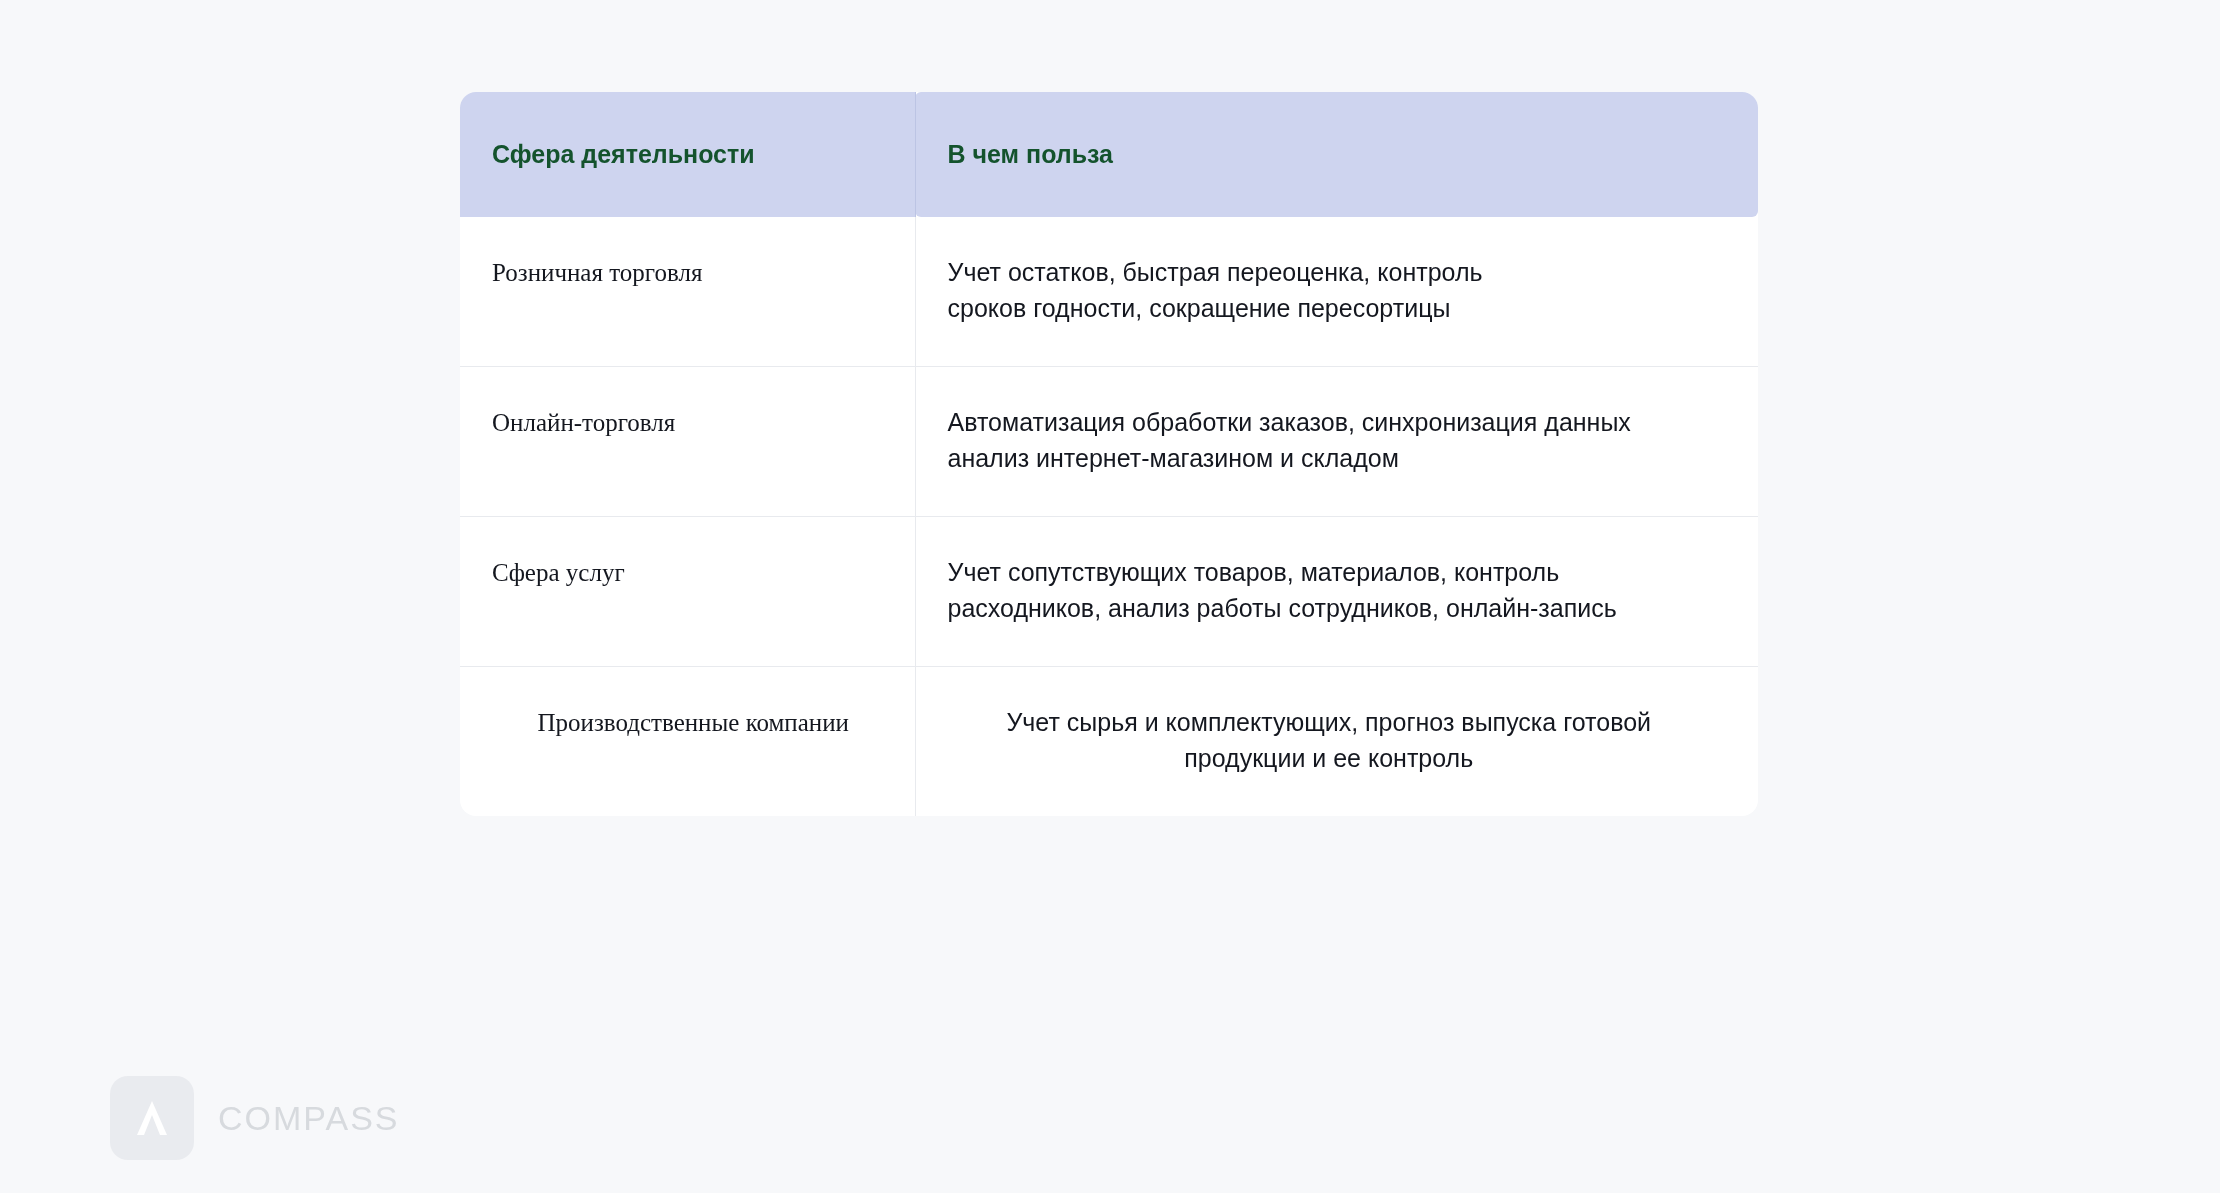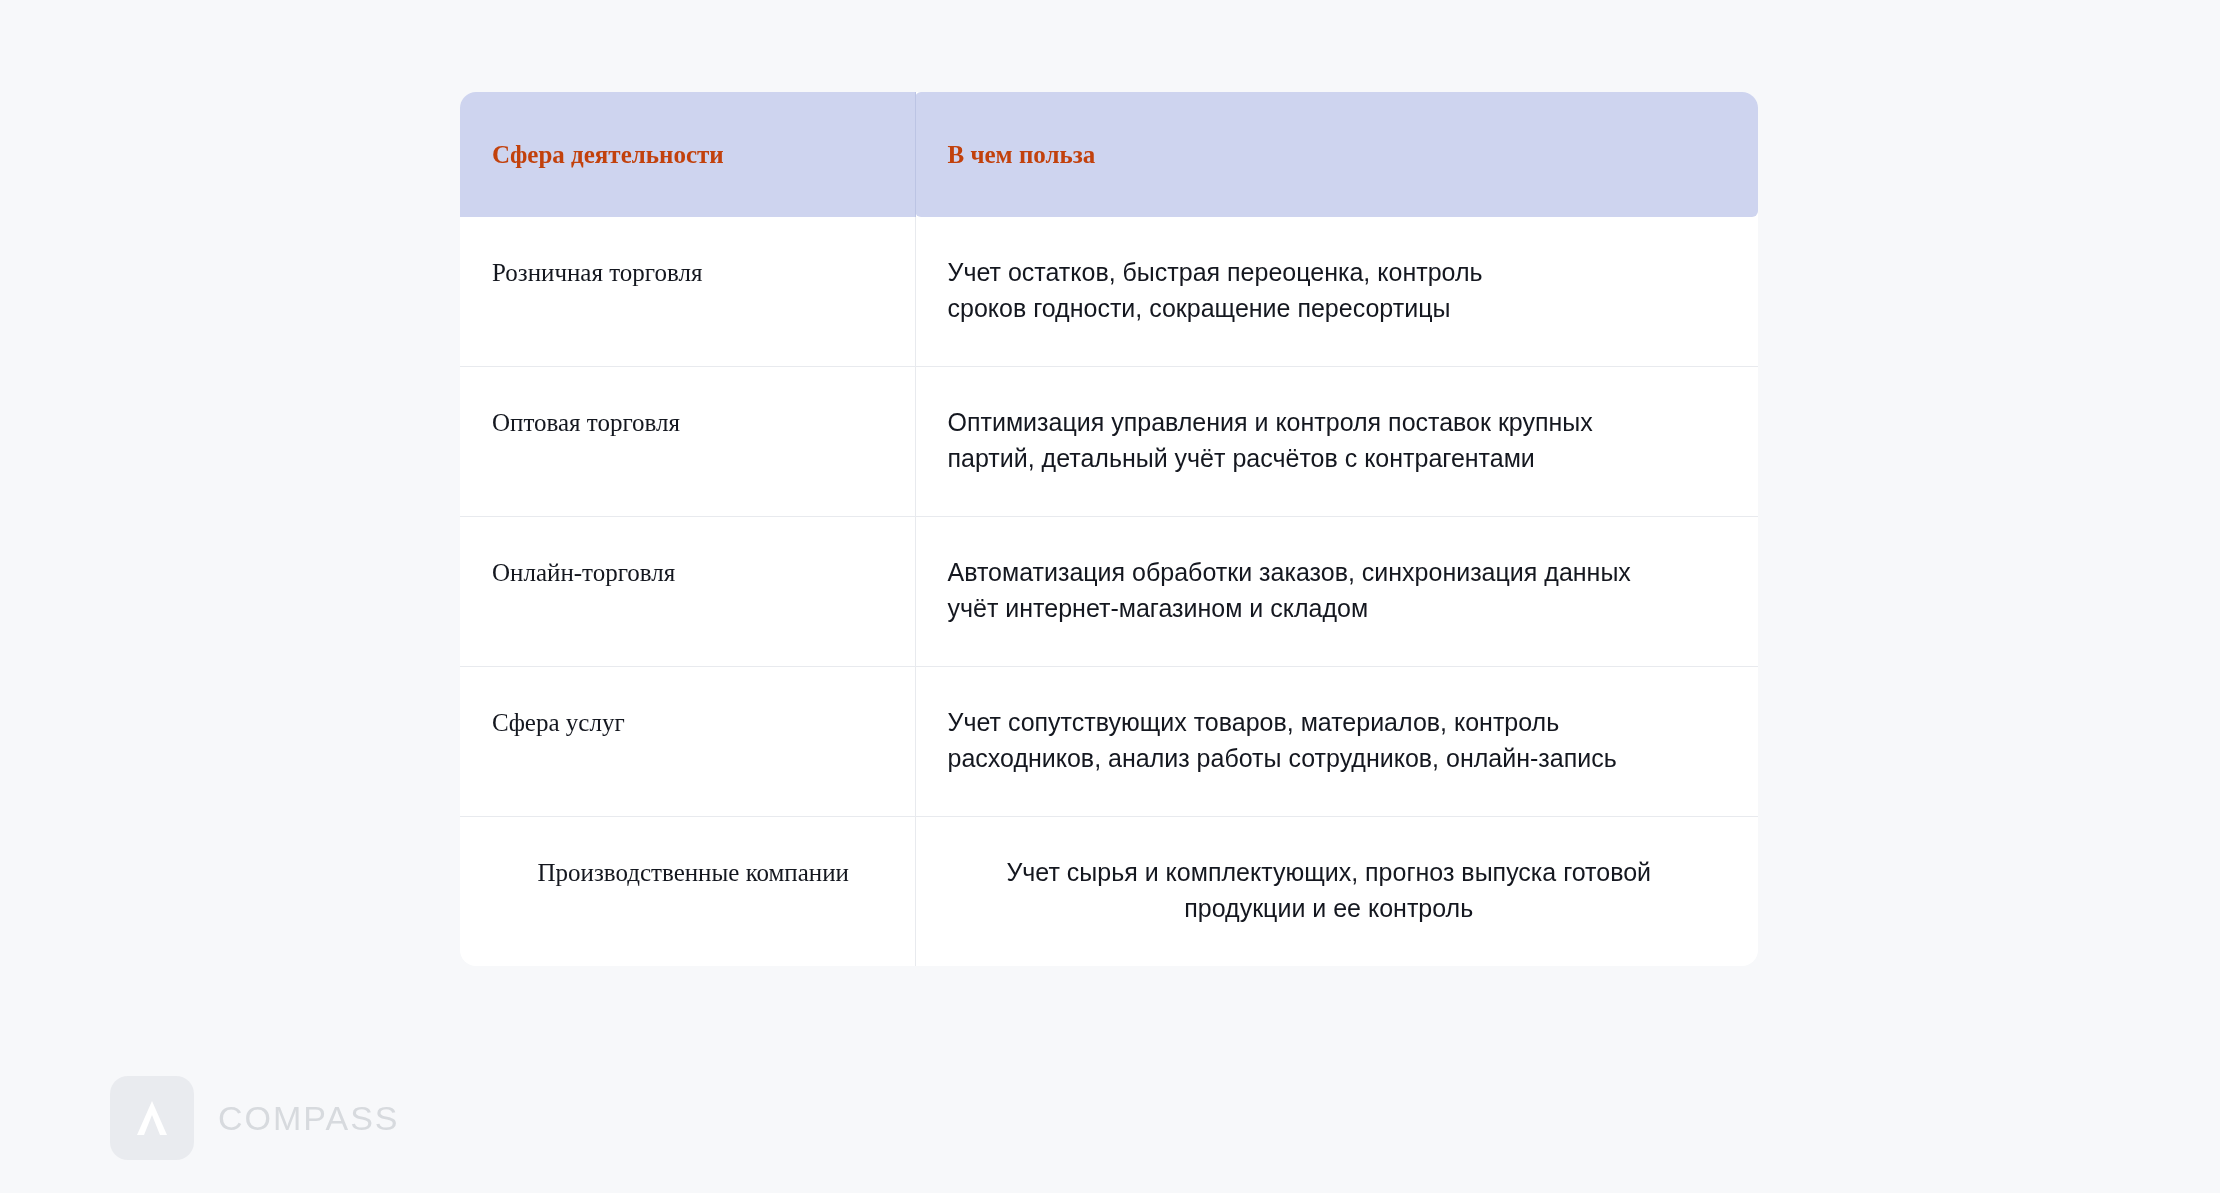--- a/index.html
+++ b/index.html
@@ -41,25 +41,24 @@
 
   table.data-table col.col-sphere { width: 455px; }
   table.data-table col.col-benefit { width: 843px; }
 
   thead th {
     background: #ced4ef;
     text-align: left;
     vertical-align: middle;
     font-size: 25px;
     font-weight: bold;
-    color: #c2410c;
+    color: #14532d;
     height: 125px;
     padding: 0 0 0 32px;
     box-sizing: border-box;
-    font-family: Liberation Serif, serif;
   }
   thead th.th-benefit {
     padding-left: 32px;
     border-left: 1px solid #bcc4e4;
     border-radius: 6px;
   }
 
   tbody td {
     vertical-align: top;
     font-size: 25px;
@@ -130,31 +129,24 @@
       </thead>
       <tbody>
         <tr>
           <td class="td-sphere">Розничная торговля</td>
           <td class="td-benefit">
             <span class="cell-line">Учет остатков, быстрая переоценка, контроль</span>
             <span class="cell-line">сроков годности, сокращение пересортицы</span>
           </td>
         </tr>
         <tr>
-          <td class="td-sphere">Оптовая торговля</td>
-          <td class="td-benefit">
-            <span class="cell-line">Оптимизация управления и контроля поставок крупных</span>
-            <span class="cell-line">партий, детальный учёт расчётов с контрагентами</span>
-          </td>
-        </tr>
-        <tr>
           <td class="td-sphere">Онлайн-торговля</td>
           <td class="td-benefit">
             <span class="cell-line">Автоматизация обработки заказов, синхронизация данных</span>
-            <span class="cell-line">учёт интернет-магазином и складом</span>
+            <span class="cell-line">анализ интернет-магазином и складом</span>
           </td>
         </tr>
         <tr>
           <td class="td-sphere">Сфера услуг</td>
           <td class="td-benefit">
             <span class="cell-line">Учет сопутствующих товаров, материалов, контроль</span>
             <span class="cell-line">расходников, анализ работы сотрудников, онлайн-запись</span>
           </td>
         </tr>
         <tr>

